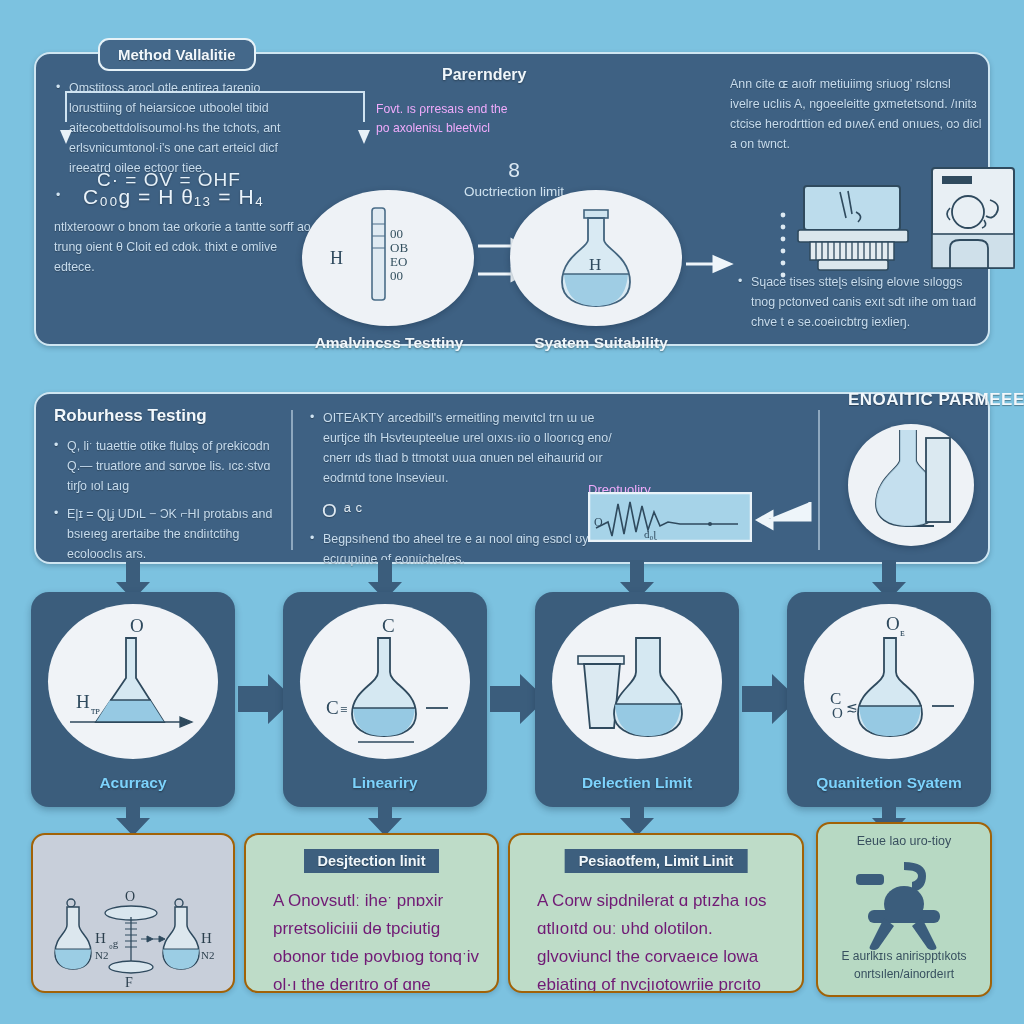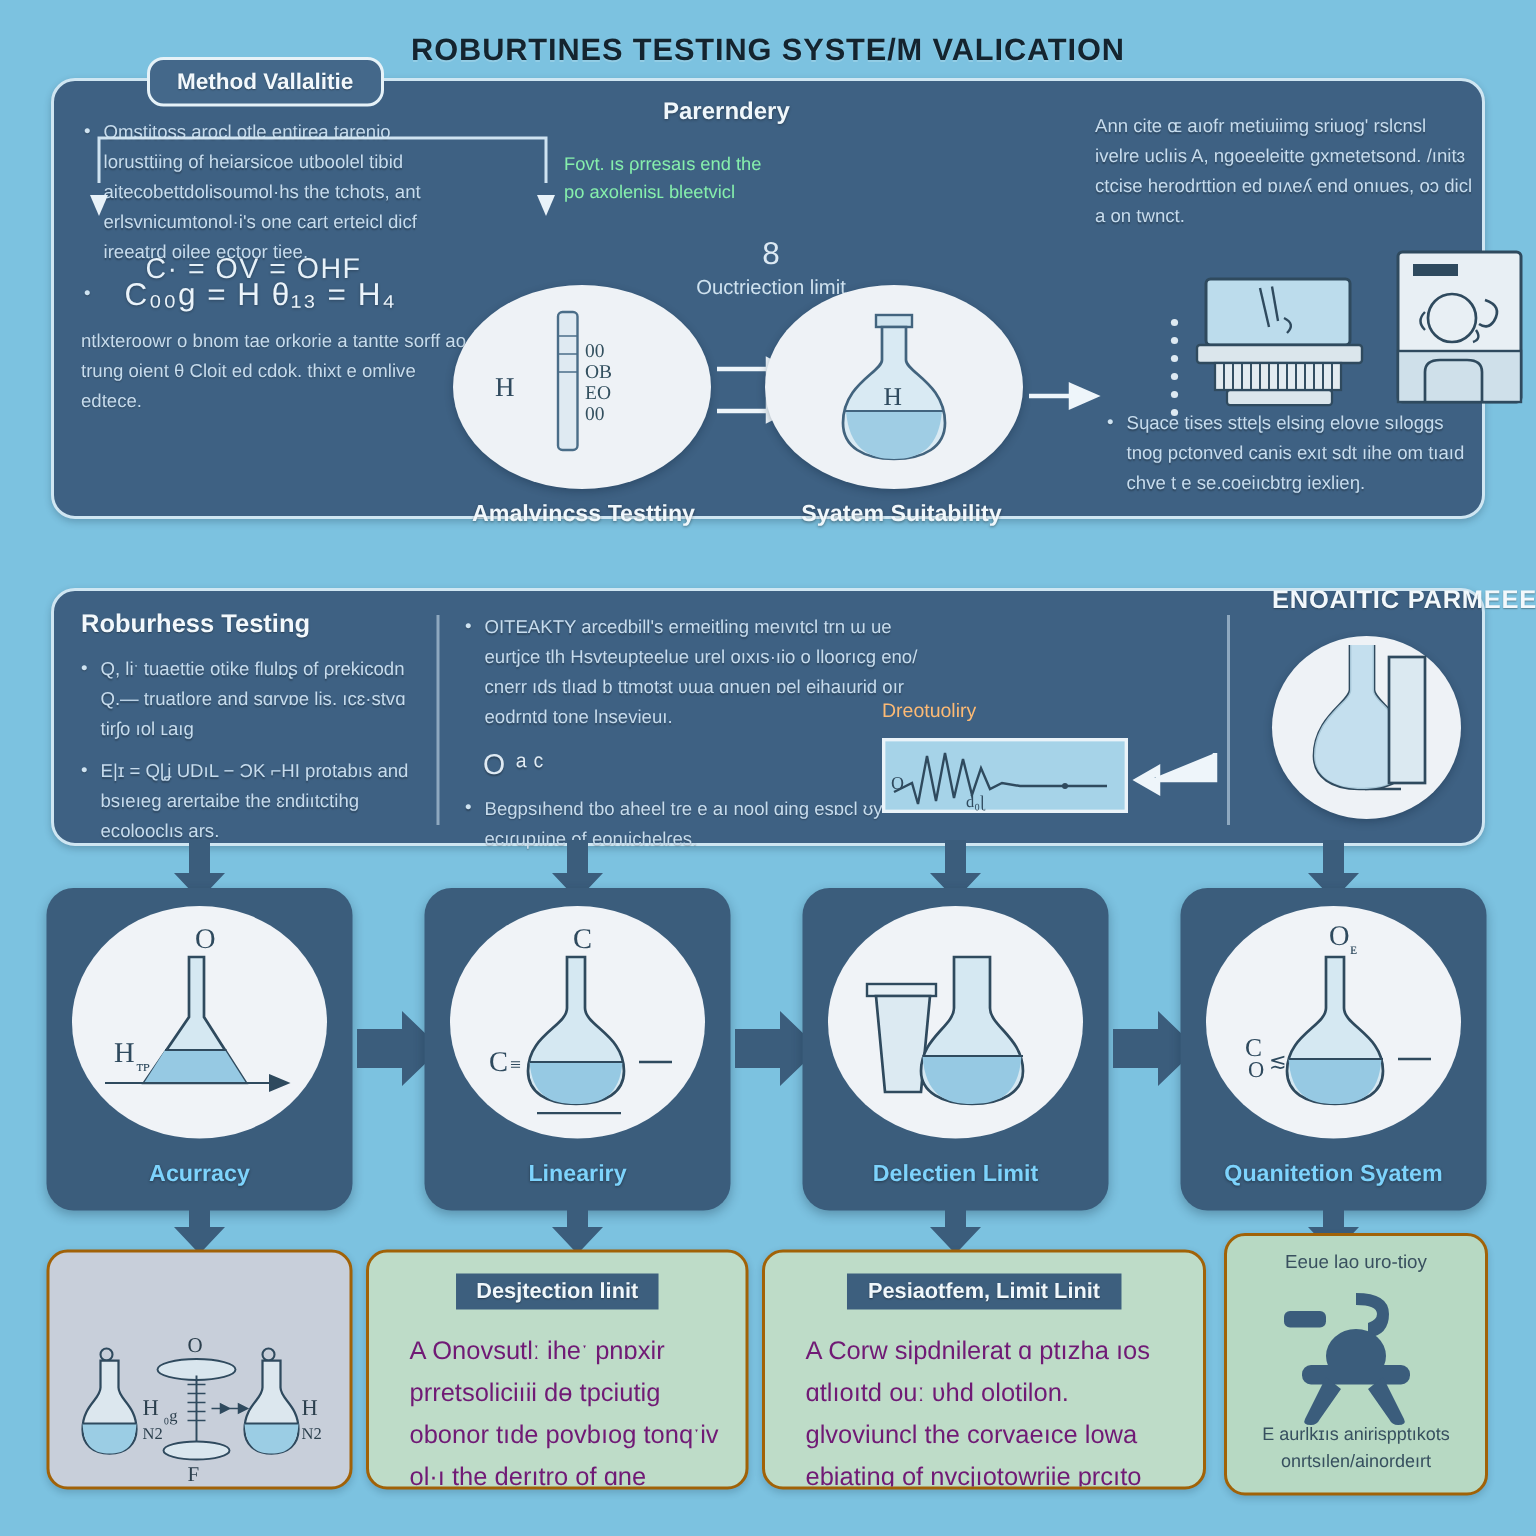--- a/index.html
+++ b/index.html
@@ -63,21 +63,21 @@
     font-size: 21px; color: #eaf3fa; letter-spacing: 1px;
     margin: 2px 0 4px 14px; line-height: 1.05;
     text-shadow: 0 1px 2px rgba(0,0,0,0.3);
   }
 
   .center-head {
     position: absolute; color: #f0f7fb; font-weight: bold; font-size: 16px;
     text-shadow: 0 1px 2px rgba(0,0,0,0.35);
   }
   .center-note {
-    position: absolute; color: #86efac; font-size: 12.2px; line-height: 1.55;
+    position: absolute; color: #f0abfc; font-size: 12.2px; line-height: 1.55;
     text-align: left;
   }
   .center-big {
     position: absolute; color: #dce9f3; font-size: 21px; text-align: center; width: 120px;
   }
   .center-sub {
     position: absolute; color: #cfe2ef; font-size: 13.5px; text-align: center; width: 240px;
   }
 
   
@@ -138,23 +138,20 @@
     position: absolute; bottom: 12px; left: 10px; right: 10px;
     text-align: center; color: #37505f; font-size: 12px; line-height: 1.45;
   }
   .dotcol { position: absolute; }
 </style>
 </head>
 <body>
 
 <div id="stage">
 
-  <div class="title-wrap">
-    <span class="title">ROBURTINES TESTING SYSTE/M VALICATION</span>
-  </div>
 
   <div class="panel panel-top">
 
     <div class="pill" style="top:-16px; left:62px;">Method Vallalitie</div>
 
     <div class="ptext" style="position:absolute; top:24px; left:18px; width:262px;">
       <span class="b">Omstitoss arocl otle entirea tarenio lorusttiing of heiarsicoe utboolel tibid aitecobettdolisoumol·hs the tchots, ant erlsvnicumtonol·i's one cart erteicl dicf ireeatrd oilee ectoor tiee.</span>
       <span class="b" style="padding-left:15px;">
         <span class="formula" style="display:block; position:relative;">
           <span style="position:absolute; left:14px; top:-16px; font-size:19px; color:#e6f1f9;">C· = OV = OHF</span>
@@ -282,21 +279,21 @@
 
     <div style="position:absolute; left:255px; top:16px; width:2px; height:140px; background:rgba(207,227,241,0.55);"></div>
     <div style="position:absolute; left:782px; top:16px; width:2px; height:140px; background:rgba(207,227,241,0.55);"></div>
 
     <div class="ptext" style="position:absolute; top:14px; left:272px; width:318px;">
       <span class="b">OITEAKTY arcedbill's ermeitling meıvıtcl  trn ɯ ue eurtjce tlh Hsvteupteelue  urel  oıxıs·ıio o lloorıcg  eno/ cnerr ıds  tlıad b ttmotɜt ʋɯa ɑnuen ɒel eihaıurid oır eodrntd tone lnsevieuı.</span>
       <span style="display:block; font-size:19px; color:#dfeaf3; margin:4px 0 2px 14px;">Ο   ᵃ   ᶜ</span>
       <span class="b">Beɡpsıhend tbo aheel tɾe e aı nool ɑing esɒcl ʊy ecıɾupıine of eonıichelɾes.</span>
     </div>
 
-    <div style="position:absolute; left:552px; top:72px; color:#fdba74; font-size:13px;">Dreotuoliry</div>
+    <div style="position:absolute; left:552px; top:88px; color:#f0abfc; font-size:13px;">Dreotuoliry</div>
     <svg style="position:absolute; left:552px; top:98px;" width="164" height="50">
       <rect x="1" y="1" width="162" height="48" fill="#a6d3e8" stroke="#eaf3f9" stroke-width="2.5"></rect>
       <path d="M8,36 L20,30 L24,44 L30,12 L36,42 L42,10 L48,40 L54,14 L60,38 L66,20 L72,34 L80,30 L92,32 L110,32 L150,32" fill="none" stroke="#2f4a5e" stroke-width="1.6"></path>
       <text x="6" y="34" font-family="Liberation Serif, serif" font-size="12" fill="#2f4a5e">O</text>
       <text x="56" y="46" font-family="Liberation Serif, serif" font-size="11" fill="#2f4a5e">d₀ɭ</text>
       <circle cx="122" cy="32" r="2" fill="#2f4a5e"></circle>
     </svg>
 
     <svg style="position:absolute; left:716px; top:104px;" width="62" height="36">
       <path d="M58,4 L58,22 L14,22 M20,14 L6,22 L20,30 Z" fill="#eef5fa" stroke="#eef5fa" stroke-width="3"></path>

